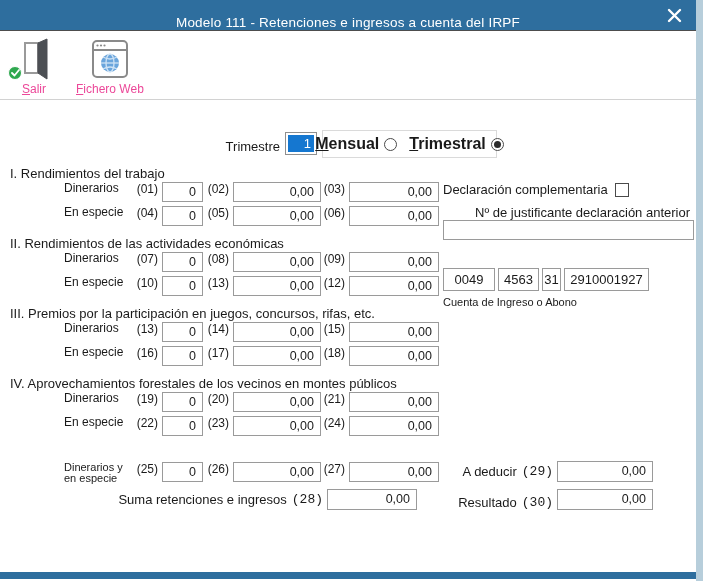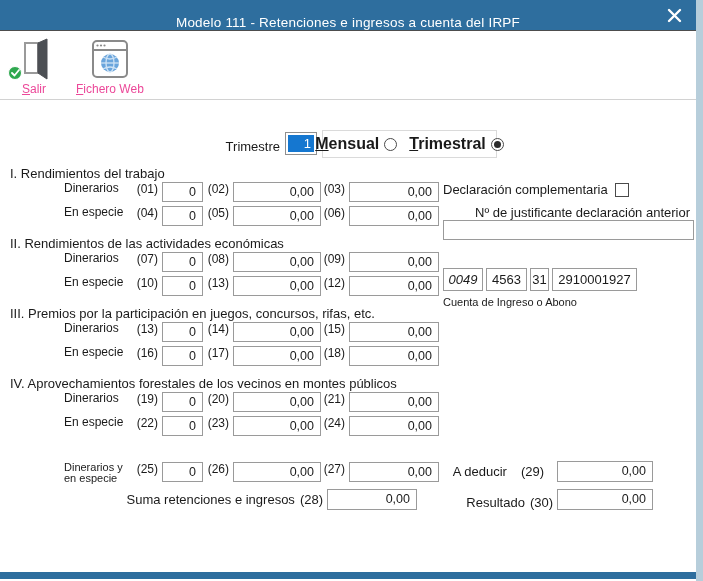--- a/index.html
+++ b/index.html
@@ -51,40 +51,40 @@
   .rcode { width:32px; text-align:right; font-size:12px; flex:none; }
   .rc2 { width:26px; } .rc3 { width:24px; }
   .rbox { margin-left:4px; height:20px; line-height:18px; border:1px solid #9a9a9a;
     text-align:right; padding-right:6px; font-size:12.5px; background:#fff; flex:none; cursor:text; }
   .rbox1 { width:41px; } .rbox2 { width:88px; } .rbox3 { width:90px; }
 
   
   .suma-row { position:absolute; left:10px; top:489px; width:407px; height:21px;
     display:flex; align-items:center; font-size:13px; }
   .t-label { flex:1; text-align:right; white-space:nowrap; }
-  .t-code { margin-left:5px; flex:none; }
+  .t-code { margin-left:5px; flex:none;font-family:Liberation Mono, monospace; }
   .t-box { margin-left:4px; height:21px; line-height:19px; border:1px solid #9a9a9a;
     text-align:right; padding-right:6px; font-size:12.5px; background:#fff; flex:none; cursor:text; }
   .w90 { width:90px; } .w96 { width:96px; }
   .ded-row { position:absolute; left:440px; top:461px; width:213px; height:21px;
-    display:flex; align-items:center; font-size:13px;gap:9px; }
+    display:flex; align-items:center; font-size:13px; }
   .res-row { position:absolute; left:440px; top:489px; width:213px; height:21px;
     display:flex; align-items:flex-end; font-size:13px; }
 
   
   .rp-comp { position:absolute; left:443px; top:182px; display:flex; align-items:center; font-size:13px;justify-content:space-between; }
   .checkbox { width:14px; height:14px; border:1px solid #4a4a4a; margin-left:7px; background:#fff; cursor:pointer; flex:none; }
   .rp-just-label { position:absolute; left:443px; top:205px; font-size:13px;margin-left:32px; }
   .rp-just-input { position:absolute; left:443px; top:220px; width:251px; height:20px;
     border:1px solid #9a9a9a; background:#fff; cursor:text; }
   .rp-cta-label { position:absolute; left:443px; top:260px; font-size:11px;margin-top:36px; }
   .rp-cta-row { position:absolute; left:443px; top:268px; display:flex; }
   .cta-box { height:23px; line-height:21px; border:1px solid #9a9a9a; margin-right:3px;
     text-align:center; font-size:13px; background:#fff; cursor:text; }
-  .cta-1 { width:40px;font-style:italic; } .cta-2 { width:41px; } .cta-3 { width:19px; } .cta-4 { width:85px; }
+  .cta-1 { width:52px; } .cta-2 { width:41px; } .cta-3 { width:19px; } .cta-4 { width:85px; }
 </style>
 </head>
 <body>
 
 <div class="win">
 
   <div class="titlebar">
     <span class="title">Modelo 111 - Retenciones e ingresos a cuenta del IRPF</span>
     <span class="close-btn">
       <svg width="15" height="15" viewBox="0 0 15 15">

